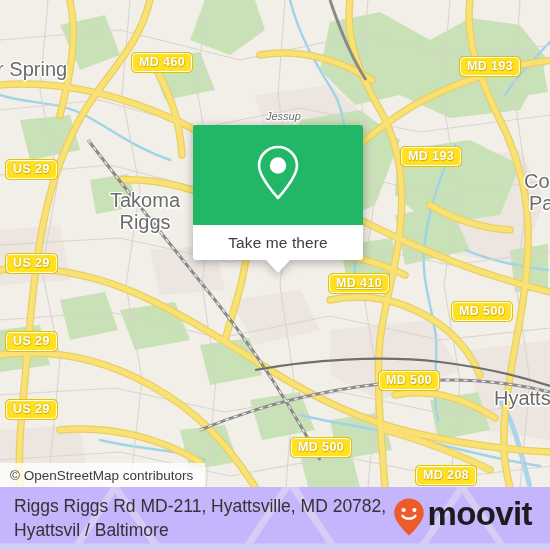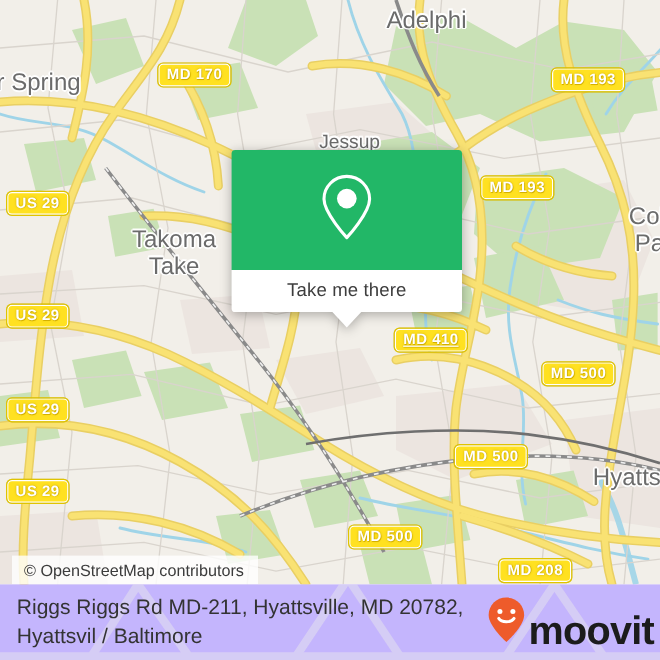--- a/index.html
+++ b/index.html
@@ -29,21 +29,21 @@
     white-space: pre;
     line-height: 1.1;
     text-shadow:
        1.5px 0 0 rgba(255,255,255,.85), -1.5px 0 0 rgba(255,255,255,.85),
        0 1.5px 0 rgba(255,255,255,.85), 0 -1.5px 0 rgba(255,255,255,.85),
        1px 1px 0 rgba(255,255,255,.85), -1px -1px 0 rgba(255,255,255,.85),
        1px -1px 0 rgba(255,255,255,.85), -1px 1px 0 rgba(255,255,255,.85);
     pointer-events: none;
   }
   .place-label.big   { font-size: 20px; }
-  .place-label.mid   { font-size: 16px; }
+  .place-label.mid   { font-size: 11px; font-style: italic; }
   .place-label.two   { text-align: center; }
 
   
   .shield {
     position: absolute;
     background: #ffe121;
     border: 1.6px solid #ffffff;
     outline: 1px solid #e0c400;
     border-radius: 4px;
     color: #ffffff;
@@ -54,21 +54,21 @@
     line-height: 1;
     white-space: nowrap;
     text-shadow: 0 0 2px #c9a800, 0.5px 0.5px 0 #d8b400;
     box-shadow: 0 0 0 1px rgba(160,140,0,.35);
   }
 
   
   .popup {
     position: absolute;
     left: 193px; top: 125px;
-    width: 192px;
+    width: 170px;
     filter: drop-shadow(0 2px 5px rgba(0,0,0,.30));
   }
   .popup-head {
     height: 100px;
     background: #22b767;
     border-radius: 3px 3px 0 0;
     display: flex; align-items: center; justify-content: center;
   }
   .popup-foot {
     height: 35px;
@@ -87,21 +87,21 @@
     transform: translateX(-50%);
     width: 0; height: 0;
     border-left: 13px solid transparent;
     border-right: 13px solid transparent;
     border-top: 14px solid #ffffff;
   }
 
   
   .attrib {
     position: absolute;
-    left: 10px; top: 463px;
+    left: 0; top: 463px;
     height: 24px;
     padding: 0 12px 0 10px;
     display: flex; align-items: center;
     background: rgba(255,255,255,.80);
     font-size: 13.5px;
     color: #3c3c3c;
   }
 
   
   .footer {
@@ -121,23 +121,23 @@
   .footer-addr {
     position: relative;
     margin-left: 14px;
     width: 390px;
     font-size: 17.5px;
     line-height: 1.35;
     color: #333333;
   }
   .brand {
     position: absolute;
-    right: 5px; top: 50%;
+    right: 18px; top: 50%;
     transform: translateY(-50%);
-    display: flex; align-items: flex-end; gap: 2px;
+    display: flex; align-items: flex-start; gap: 2px;
   }
   .brand-word {
     font-size: 33px;
     font-weight: 700;
     letter-spacing: -0.6px;
     color: #1c1c1c;
     line-height: 1;
   }
 </style>
 </head>
@@ -272,29 +272,28 @@
           <path d="M88,140 C130,195 175,250 215,300 C255,350 290,405 320,460"></path>
           <path d="M200,430 C260,405 330,388 400,382 C460,377 510,382 550,392"></path>
         </g>
         <g fill="none" stroke="#6f6f6f" stroke-width="2.2">
           <path d="M255,370 C310,360 380,355 440,362 C490,368 525,378 550,386"></path>
         </g>
       </g>
     </svg>
 
     <div class="place-label big" style="left:-14px; top:58px;">er Spring</div>
-    <div class="place-label big" style="left:322px; top:6px;">Adelphi</div>
     <div class="place-label big two" style="left:110px; top:189px;">Takoma
-Take</div>
+Riggs</div>
     <div class="place-label mid" style="left:266px; top:110px;">Jessup</div>
     <div class="place-label big two" style="left:524px; top:170px;">Coll
 Pa</div>
     <div class="place-label big" style="left:494px; top:387px;">Hyattsvil</div>
 
-    <div class="shield" style="left:132px; top:53px;">MD 170</div>
+    <div class="shield" style="left:132px; top:53px;">MD 460</div>
     <div class="shield" style="left:460px; top:57px;">MD 193</div>
     <div class="shield" style="left:401px; top:147px;">MD 193</div>
     <div class="shield" style="left:6px;   top:160px;">US 29</div>
     <div class="shield" style="left:6px;   top:254px;">US 29</div>
     <div class="shield" style="left:6px;   top:332px;">US 29</div>
     <div class="shield" style="left:6px;   top:400px;">US 29</div>
     <div class="shield" style="left:329px; top:274px;text-decoration:underline;">MD 410</div>
     <div class="shield" style="left:452px; top:302px;">MD 500</div>
     <div class="shield" style="left:379px; top:371px;">MD 500</div>
     <div class="shield" style="left:291px; top:438px;">MD 500</div>

